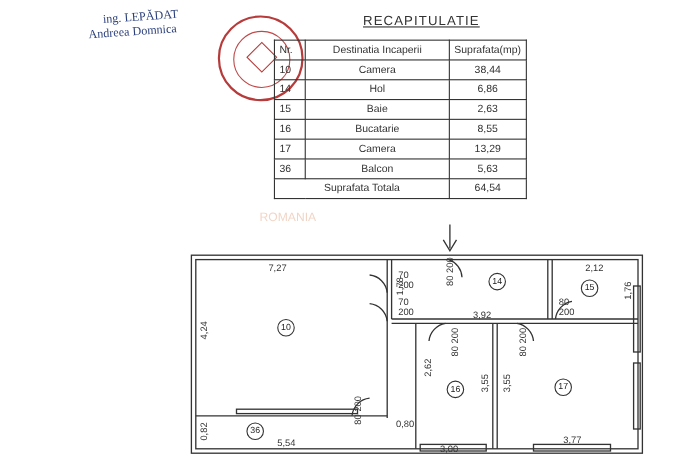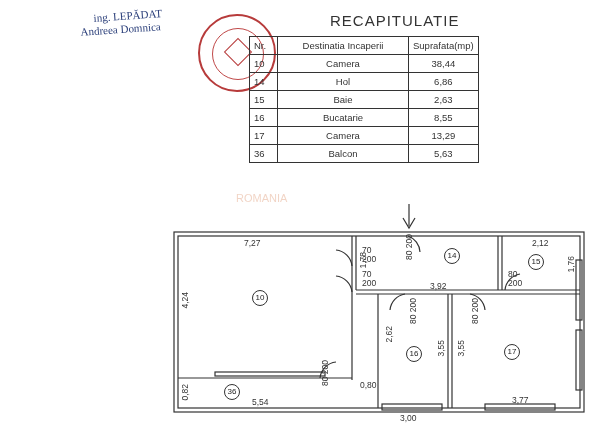--- a/index.html
+++ b/index.html
@@ -3,21 +3,21 @@
 <meta charset="utf-8">
 <style>
   html, body { margin:0; padding:0; background:#ffffff; }
   body { width:616px; height:423px; position:relative; overflow:hidden; font-family:"Liberation Sans", sans-serif; color:#222; }
   .abs { position:absolute; }
   .sig { left:80px; top:10px; font-family:"Liberation Serif", serif; color:#2b3f7a; font-size:11px; line-height:13px; transform:rotate(-4deg); }
   .sig .l1 { margin-left:14px; }
   .stamp { left:198px; top:14px; width:78px; height:78px; border-radius:50%; border:2px solid #b73b3b; box-sizing:border-box; }
   .stamp .inner { position:absolute; left:12px; top:12px; width:50px; height:50px; border-radius:50%; border:1px solid #c04848; }
   .stamp .hex { position:absolute; left:28px; top:26px; width:18px; height:18px; border:1px solid #b73b3b; transform:rotate(45deg); }
-  .rtitle { left:330px; top:12px; font-size:15px; letter-spacing:1px; color:#333; }
+  .rtitle { left:330px; top:12px; font-size:12px; letter-spacing:1px; color:#333;text-decoration:underline; }
   table.rec { position:absolute; left:249px; top:36px; border-collapse:collapse; font-size:9.5px; color:#333; }
   table.rec td { border:1px solid #333; padding:0 4px; height:18px; box-sizing:border-box; }
   table.rec td.nr { width:28px;margin-top:36px; }
   table.rec td.name { width:131px;text-align:center; }
   table.rec td.val { width:69px; text-align:center; }
   table.rec tr.sum td.name { text-align:center; }
   .lbl { font-size:8.5px; color:#333; }
   .vlbl { font-size:8.5px; color:#333; writing-mode:vertical-rl; transform:rotate(180deg); }
   .circ { width:14px; height:14px; border:1px solid #333; border-radius:50%; font-size:8px; text-align:center; line-height:14px; background:#fff; }
   .wm { left:236px; top:192px; font-size:11px; color:#e9b9a0; opacity:0.6; }
@@ -67,20 +67,24 @@
   <tr>
     <td class="nr">17</td>
     <td class="name">Camera</td>
     <td class="val">13,29</td>
   </tr>
   <tr>
     <td class="nr">36</td>
     <td class="name" style="text-align:center">Balcon</td>
     <td class="val">5,63</td>
   </tr>
+  <tr class="sum">
+    <td class="name" colspan="2" style="text-align:center">Suprafata Totala</td>
+    <td class="val">64,54</td>
+  </tr>
 </tbody>
   </table>
 
 <div class="abs wm">ROMANIA</div>
 
 <svg class="abs" style="left:0;top:0" width="616" height="423">
   <g stroke="#333" fill="none" stroke-width="1.2">
 
     <rect x="174" y="232" width="410" height="180"></rect>
     <rect x="178" y="236" width="402" height="172"></rect>
@@ -129,21 +133,21 @@
 
 <div class="abs lbl" style="left:244px;top:238px">7,27</div>
 <div class="abs vlbl" style="left:180px;top:292px">4,24</div>
 <div class="abs vlbl" style="left:358px;top:252px">1,78</div>
 <div class="abs lbl" style="left:430px;top:281px">3,92</div>
 <div class="abs lbl" style="left:532px;top:238px">2,12</div>
 <div class="abs vlbl" style="left:566px;top:256px">1,76</div>
 <div class="abs vlbl" style="left:384px;top:326px">2,62</div>
 <div class="abs vlbl" style="left:436px;top:340px">3,55</div>
 <div class="abs vlbl" style="left:456px;top:340px">3,55</div>
-<div class="abs lbl" style="left:400px;top:413px">3,00</div>
+<div class="abs lbl" style="left:400px;top:403px">3,00</div>
 <div class="abs lbl" style="left:512px;top:395px">3,77</div>
 <div class="abs lbl" style="left:252px;top:397px">5,54</div>
 <div class="abs vlbl" style="left:180px;top:384px">0,82</div>
 <div class="abs lbl" style="left:360px;top:380px">0,80</div>
 
 <div class="abs lbl" style="left:362px;top:246px;line-height:9px">
   <div>70</div>
   <div>200</div>
 </div>
 <div class="abs lbl" style="left:362px;top:270px;line-height:9px">

